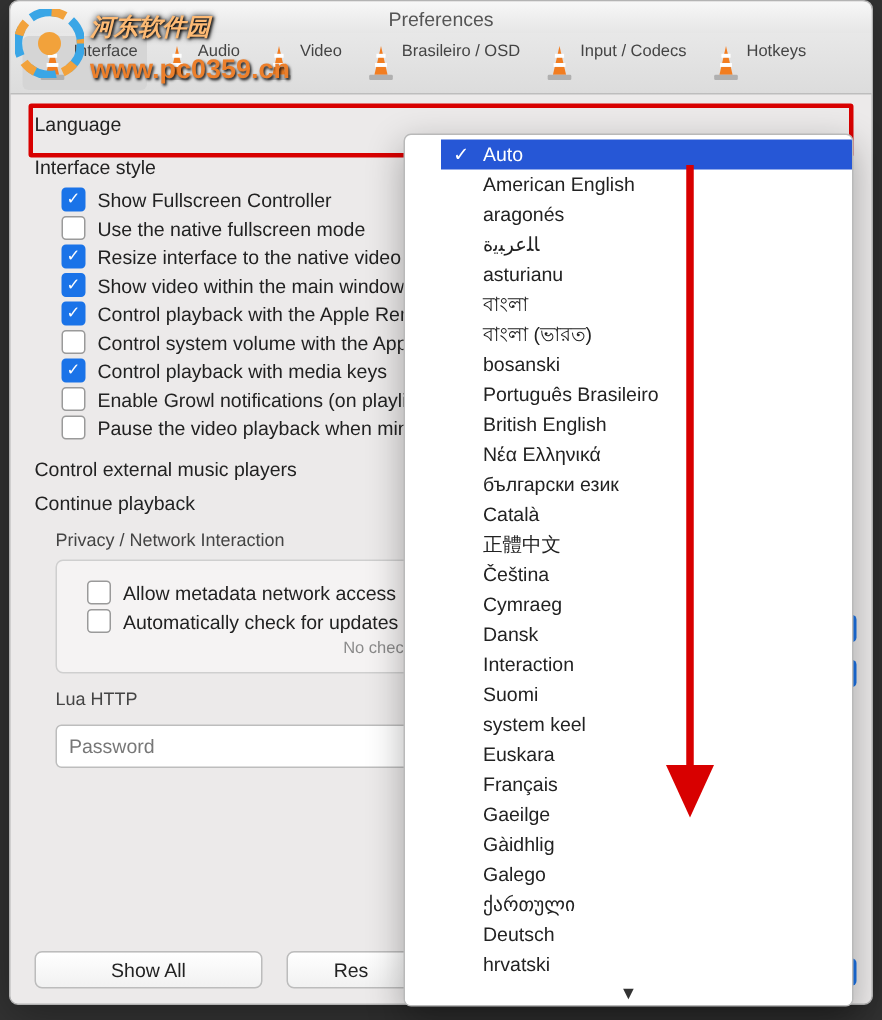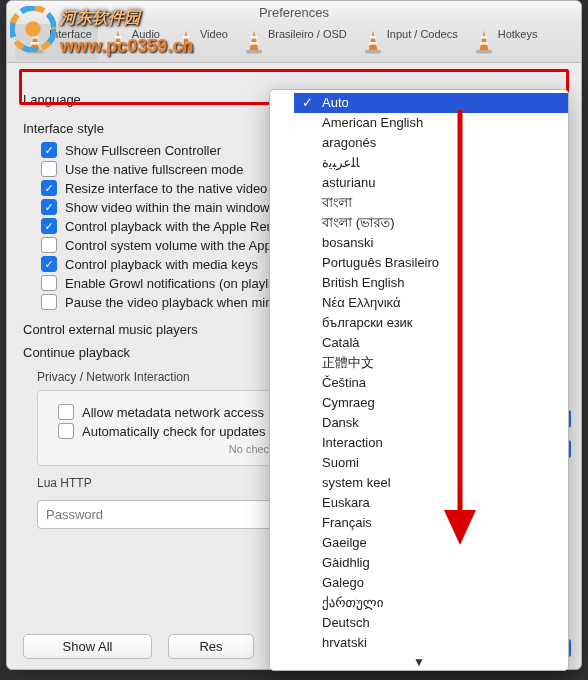--- a/index.html
+++ b/index.html
@@ -92,21 +92,21 @@
     z-index: 60;
   }
   .row {
     display: flex;
     align-items: center;
     gap: 8px;
     margin: 3px 0;
     font-size: 13px;
   }
   .lang-row { margin-top:2px; margin-bottom:14px;}
-  .lang-label { width: 210px; margin-top: 17px; }
+  .lang-label { width: 210px; }
   .section-head { font-weight: 400; color:#222; margin: 8px 0 6px;}
   .section-sub { font-size:12px; color:#444; margin: 10px 0 6px 14px;}
   .cb {
     width: 16px; height: 16px;
     border: 1px solid #9a9a9a;
     border-radius: 3px;
     background: #fff;
     display: inline-flex;
     align-items: center;
     justify-content: center;
@@ -144,21 +144,21 @@
   .bottom-buttons {
     position:absolute;
     left:16px; right:16px; bottom:10px;
     display:flex; gap:16px;
   }
   .btn {
     background: linear-gradient(#ffffff,#f1f1f1);
     border:1px solid #bcbcbc;
     border-radius:5px;
     padding:4px 0;
-    width: 129px;
+    width: 152px;
     font-size:13px;
     text-align:center;
   }
   .blue-peek {
     position:absolute;
     right:10px;
     width:12px; height:18px;
     border-radius:3px;
     background:#1a73e8;
   }

